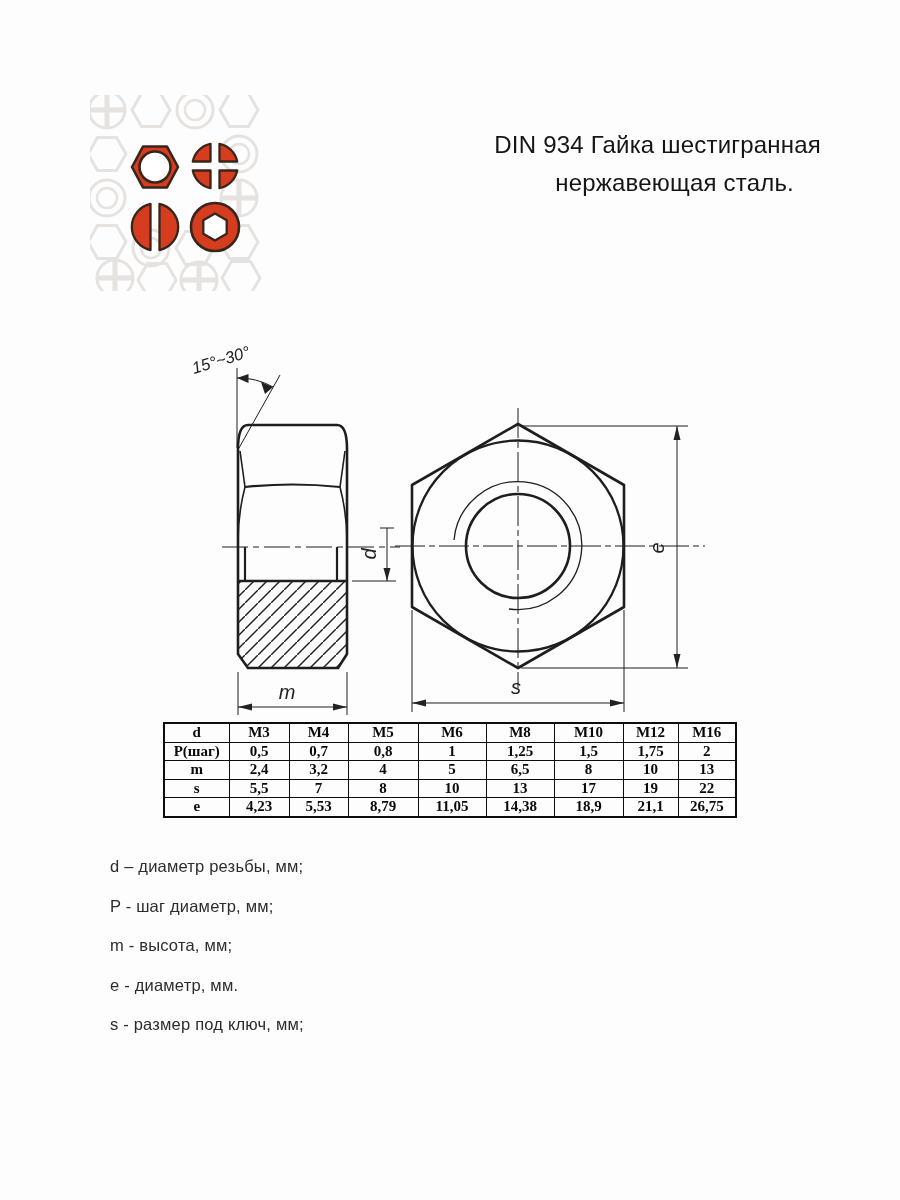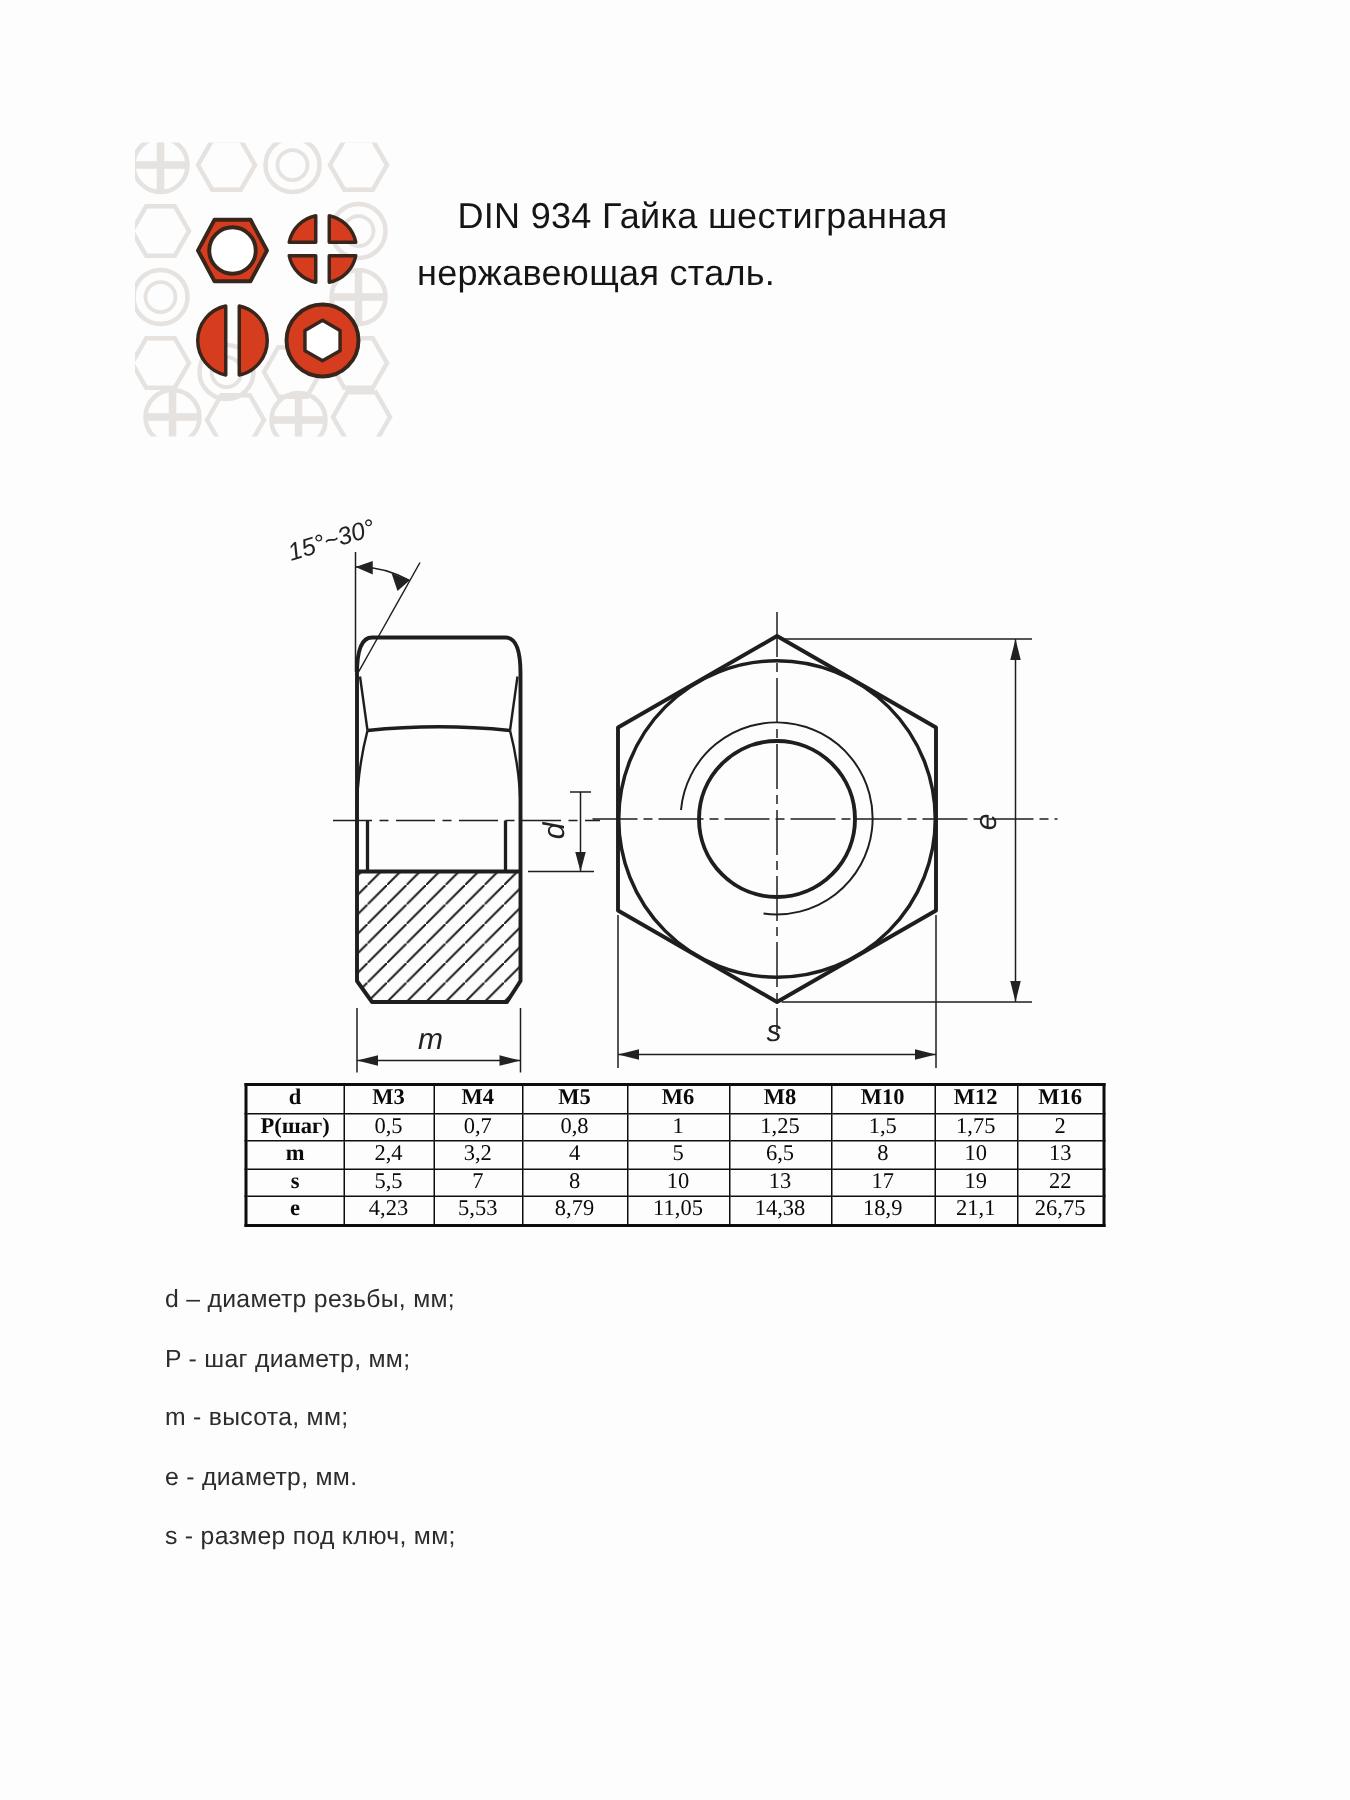--- a/index.html
+++ b/index.html
@@ -8,21 +8,21 @@
     width:900px;height:1200px;
     background:#fdfdfd;
     font-family:"Liberation Sans", sans-serif;
     overflow:hidden;
   }
   
   .logo{position:absolute;left:90px;top:95px;}
   
   .title{
     position:absolute;left:305px;top:126px;width:516px;
-    text-align:left;color:#151515;
+    text-align:right;color:#151515;
     font-size:24px;font-weight:500;line-height:38px;
     letter-spacing:.2px;
   }
   .title .t2{transform:translateX(-27px);}
   
   .drawing{position:absolute;left:180px;top:330px;}
   .drawing path,.drawing line,.drawing polygon.outline,.drawing circle{fill:none;stroke:var(--ink);}
   .dim-label{
     font-family:"Liberation Sans", sans-serif;
     font-style:italic;font-size:20px;fill:#222;
@@ -34,21 +34,21 @@
   
   .spec-table{
     position:absolute;left:163px;top:722px;
     border-collapse:collapse;table-layout:fixed;
     font-family:"Liberation Serif", serif;font-size:15px;color:#0a0a0a;
     border:2.6px solid #0d0d0d;
   }
   .spec-table td,.spec-table th{
     border:1.7px solid #0d0d0d;
     height:17.5px;padding:0 1px;text-align:center;vertical-align:middle;
-    font-weight:normal;line-height:1;
+    font-weight:bold;line-height:1;
   }
   .spec-table th{font-weight:bold;}
   
   .legend{
     position:absolute;left:110px;top:847px;
     font-size:16.5px;color:#2c2c2c;line-height:39.5px;
     letter-spacing:.2px;
   }
 </style>
 </head>

